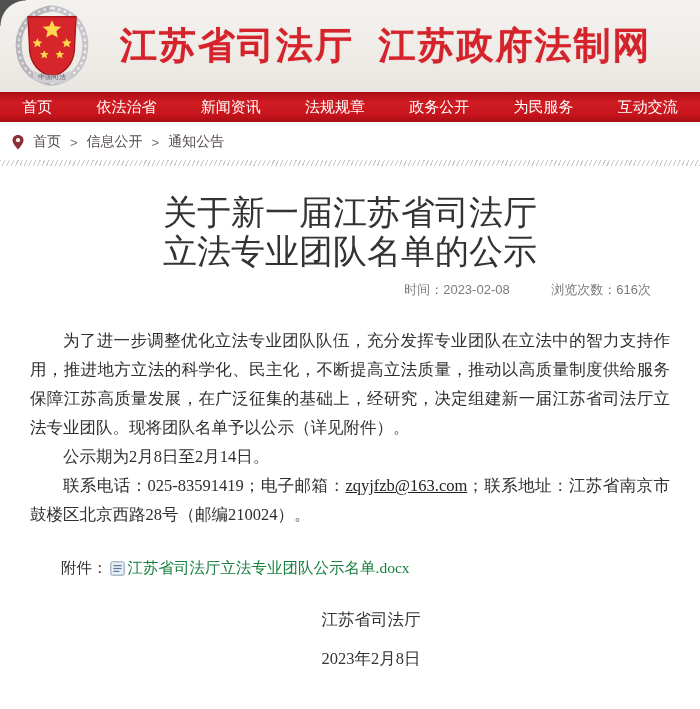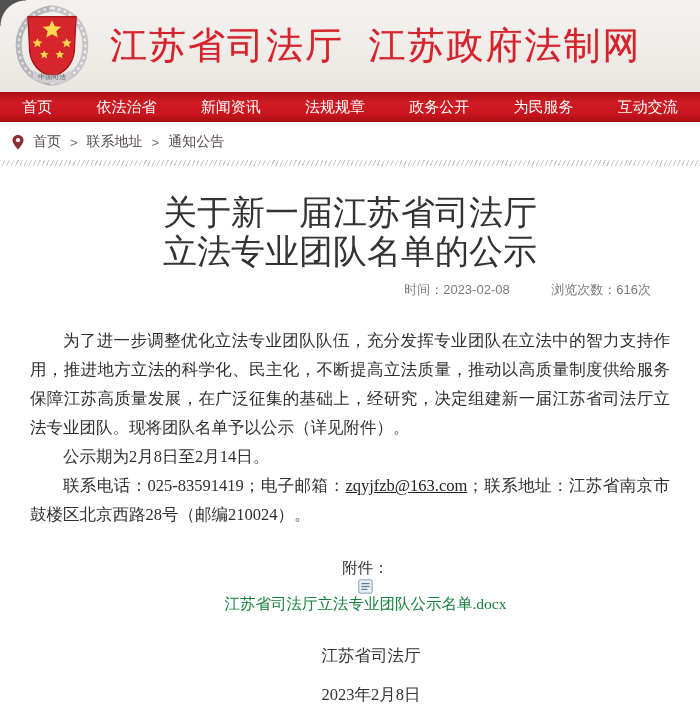--- a/index.html
+++ b/index.html
@@ -17,24 +17,24 @@
     height: 92px;
     background: linear-gradient(180deg, #f4f2ef 0%, #efece8 60%, #e9e6e1 100%);
     display: flex;
     align-items: center;
     padding-left: 8px;
     position: relative;
   }
   .emblem { width: 88px; height: 86px; flex: 0 0 auto; }
   .site-title {
     font-size: 37px;
-    font-weight: 400;
+    font-weight: 700;
     color: #d5232b;
     letter-spacing: 2px;
-    margin-left: 14px;
+    margin-left: 24px;
     white-space: pre;
     text-shadow: 0 0 1px rgba(213,35,43,.45);
   }
 
   
   .main-nav {
     height: 30px;
     background: linear-gradient(180deg, #ab0e15 0%, #d01b22 35%, #c8151d 75%, #a50d13 100%);
     display: flex;
     justify-content: space-around;
@@ -104,21 +104,20 @@
 
   
   .attachment-row {
     margin-top: 29px;
     padding-left: 2em;
     font-family: "Liberation Serif", "DejaVu Serif", serif;
     font-size: 15.5px;
     color: #333333;
     display: flex;
     align-items: center;
-    flex-direction: column;
   }
   .doc-icon { width: 15px; height: 15px; margin: 0 3px 0 2px; flex: 0 0 auto; }
   .attachment-link {
     color: #15803d;
     text-decoration: none;
     cursor: pointer;
   }
 
   
   .signature {
@@ -181,21 +180,21 @@
   <a class="nav-item">互动交流</a>
 </nav>
 
 <div class="breadcrumb">
   <svg class="pin-icon" viewBox="0 0 12 15" aria-hidden="true">
     <path d="M6 0 C 2.7 0, 0.5 2.4, 0.5 5.3 C 0.5 9, 6 14.5, 6 14.5 C 6 14.5, 11.5 9, 11.5 5.3 C 11.5 2.4, 9.3 0, 6 0 Z" fill="#8c2f35"></path>
     <circle cx="6" cy="5.2" r="2.1" fill="#f4f2ef"></circle>
   </svg>
   <a class="crumb">首页</a>
   <span class="crumb-sep">&gt;</span>
-  <a class="crumb">联系地址</a>
+  <a class="crumb">信息公开</a>
   <span class="crumb-sep">&gt;</span>
   <a class="crumb">通知公告</a>
 </div>
 
 <div class="hatch-divider"></div>
 
 <main class="article">
   <h1 class="article-title">
     <span>关于新一届江苏省司法厅</span><br>
     <span>立法专业团队名单的公示</span>

